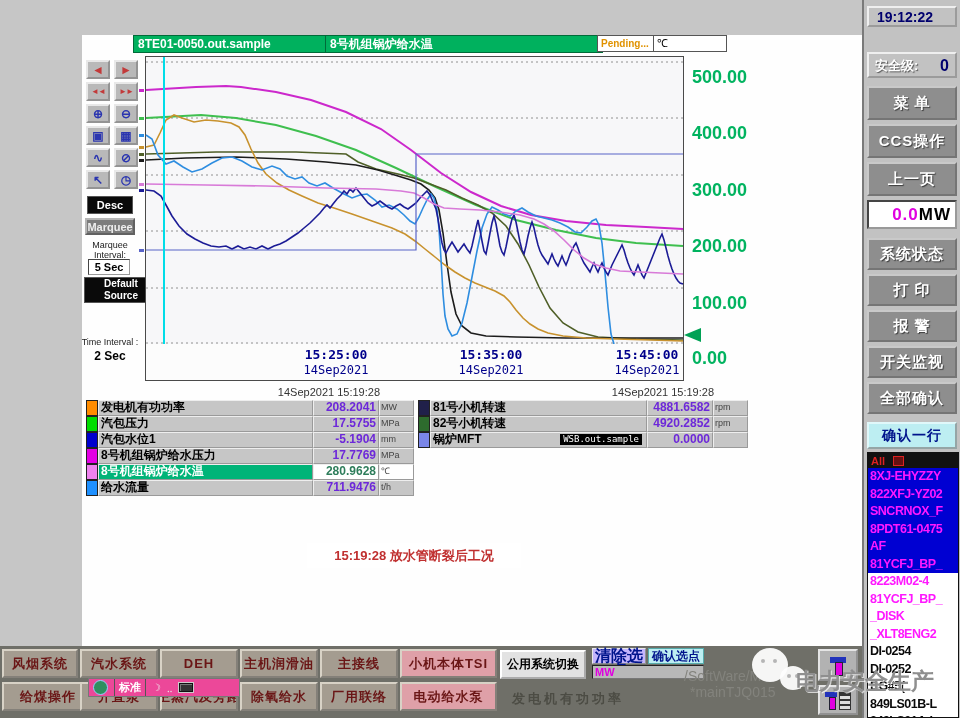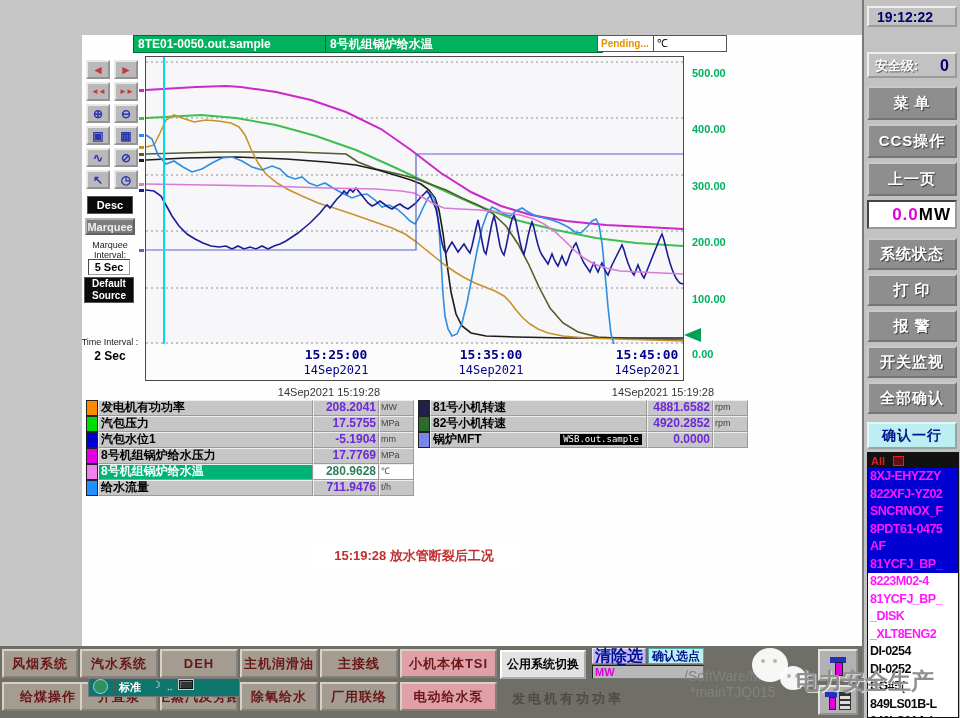--- a/index.html
+++ b/index.html
@@ -22,21 +22,21 @@
   .blackbtn{background:#0a0a0a;color:#fff;border:1px solid #555;font-weight:bold;
             text-align:center;}
   .graybtn{background:#7d7d7d;color:#eee;border:2px outset #b5b5b5;font-weight:bold;
            text-align:center;box-sizing:border-box;}
   .tinylab{font-size:9px;color:#222;text-align:center;line-height:10px;}
   .insetbox{background:#fff;border:1px inset #999;font-weight:bold;font-size:11px;
             text-align:center;color:#000;}
   
   #plot{left:145px;top:56px;width:537px;height:287px;background:#f7f7f9;border:1px solid #4a4a4a;}
   #plot svg{overflow:visible;}
-  .ylab{color:#00b35f;font-weight:bold;font-size:11px;width:70px;}
+  .ylab{color:#00b35f;font-weight:bold;font-size:18px;width:70px;}
   #xstrip{left:145px;top:344px;width:539px;height:37px;background:#fcfcfc;border:1px solid #4a4a4a;
           border-top:none;box-sizing:border-box;}
   .xtime{position:absolute;top:3px;width:110px;text-align:center;color:#00008b;font-weight:bold;
          font-size:13px;font-family:"DejaVu Sans Mono",monospace;}
   .xdate{position:absolute;top:19px;width:110px;text-align:center;color:#00008b;font-size:12px;
          font-family:"DejaVu Sans Mono",monospace;}
   #axis-marker{width:0;height:0;border-top:7px solid transparent;border-bottom:7px solid transparent;
                border-right:17px solid #00a155;}
   
   .legend{font-size:12px;}
@@ -69,22 +69,22 @@
              color:#00148c;font-weight:bold;font-size:16px;line-height:14px;text-align:center;box-sizing:border-box;}
   #confirm-btn{left:648px;top:2px;width:56px;height:16px;background:#bdeef2;border:1px solid #5aa;
                color:#00148c;font-weight:bold;font-size:12px;line-height:14px;text-align:center;box-sizing:border-box;}
   #mw-field{left:592px;top:19px;width:112px;height:14px;background:#b8b8b8;border:1px inset #777;
             color:#e000e0;font-weight:bold;font-size:11px;line-height:12px;padding-left:2px;box-sizing:border-box;}
   .faint{color:#83837d;font-size:14px;white-space:nowrap;}
   #gen-label{left:512px;top:44px;color:#4c4c44;font-weight:bold;font-size:13px;letter-spacing:3px;}
   .icbtn{position:absolute;left:818px;width:40px;background:#b2b2b2;border:2px outset #e5e5e5;
          display:flex;align-items:center;justify-content:center;box-sizing:border-box;}
   
-  #ime{left:88px;top:678px;width:152px;height:19px;background:#0f766e;border:1px solid #777;
-       display:flex;align-items:flex-start;gap:6px;padding:0 4px;box-sizing:border-box;z-index:6;}
+  #ime{left:88px;top:678px;width:152px;height:19px;background:#ec4899;border:1px solid #777;
+       display:flex;align-items:center;gap:6px;padding:0 4px;box-sizing:border-box;z-index:6;}
   #ime .circ{width:13px;height:13px;border-radius:50%;background:#2f8f5f;border:1px solid #9cf;}
   #ime .lab{color:#fff;font-size:11px;font-weight:bold;border-left:1px solid #555;
             border-right:1px solid #555;padding:0 4px;line-height:17px;}
   #ime .g{color:#eee;font-size:10px;}
   #ime .kb{width:14px;height:9px;border:1px solid #ccc;background:#333;
            box-shadow:inset 0 0 0 1px #111, inset 2px 2px #777;}
   
   #sidebar{left:862px;top:0;width:98px;height:718px;background:#c2c2c2;border-left:2px solid #7a7a7a;
            box-sizing:border-box;}
   .sb-box{position:absolute;left:3px;width:90px;background:#c2c2c2;border:2px outset #efefef;
@@ -137,21 +137,21 @@
       <div class="tbtn tblu">▦</div>
       <div class="tbtn tblu">∿</div>
       <div class="tbtn tblu">⊘</div>
       <div class="tbtn tblu">↖</div>
       <div class="tbtn tblu">◷</div>
     </div>
   <div class="abs blackbtn" style="left:87px;top:196px;width:44px;height:16px;font-size:11px;line-height:16px;">Desc</div>
   <div class="abs graybtn" style="left:85px;top:218px;width:50px;height:17px;font-size:11px;line-height:14px;">Marquee</div>
   <div class="abs tinylab" style="left:82px;top:240px;width:56px;">Marquee Interval:</div>
   <div class="abs insetbox" style="left:88px;top:259px;width:40px;height:14px;line-height:14px;">5 Sec</div>
-  <div class="abs blackbtn" style="left:84px;top:277px;width:48px;height:24px;font-size:10px;line-height:12px;">Default Source</div>
+  <div class="abs blackbtn" style="left:84px;top:277px;width:48px;height:24px;font-size:10px;line-height:12px;padding-left:12px;">Default Source</div>
   <div class="abs tinylab" style="left:80px;top:337px;width:60px;">Time Interval :</div>
   <div class="abs" style="left:88px;top:349px;width:44px;text-align:center;font-weight:bold;font-size:12px;color:#000;">2 Sec</div>
 
   <div class="abs" id="plot"><svg width="537" height="287">
         <line x1="0" x2="537" y1="5" y2="5" stroke="#909090" stroke-width="1" stroke-dasharray="2,3"></line>
         <line x1="0" x2="537" y1="61" y2="61" stroke="#909090" stroke-width="1" stroke-dasharray="2,3"></line>
         <line x1="0" x2="537" y1="118" y2="118" stroke="#909090" stroke-width="1" stroke-dasharray="2,3"></line>
         <line x1="0" x2="537" y1="174" y2="174" stroke="#909090" stroke-width="1" stroke-dasharray="2,3"></line>
         <line x1="0" x2="537" y1="231" y2="231" stroke="#909090" stroke-width="1" stroke-dasharray="2,3"></line>
         <line x1="0" x2="537" y1="286" y2="286" stroke="#909090" stroke-width="1" stroke-dasharray="2,3"></line>

